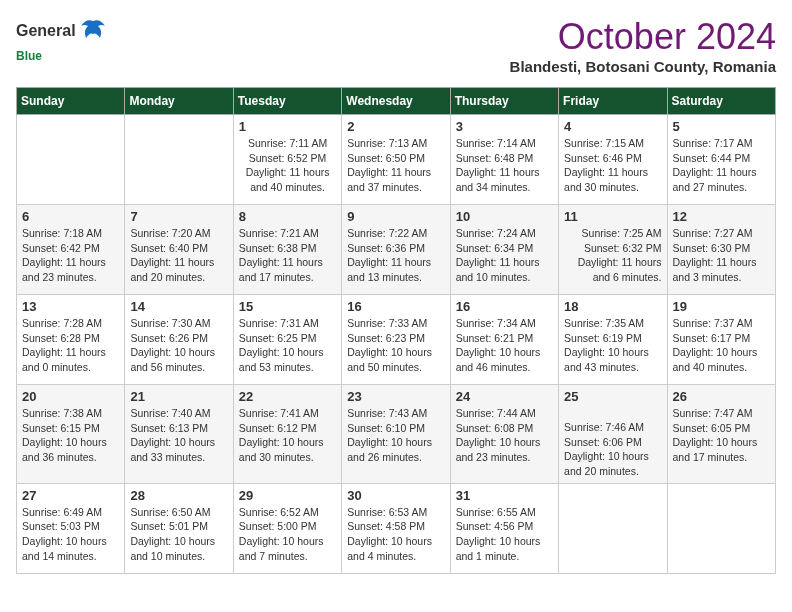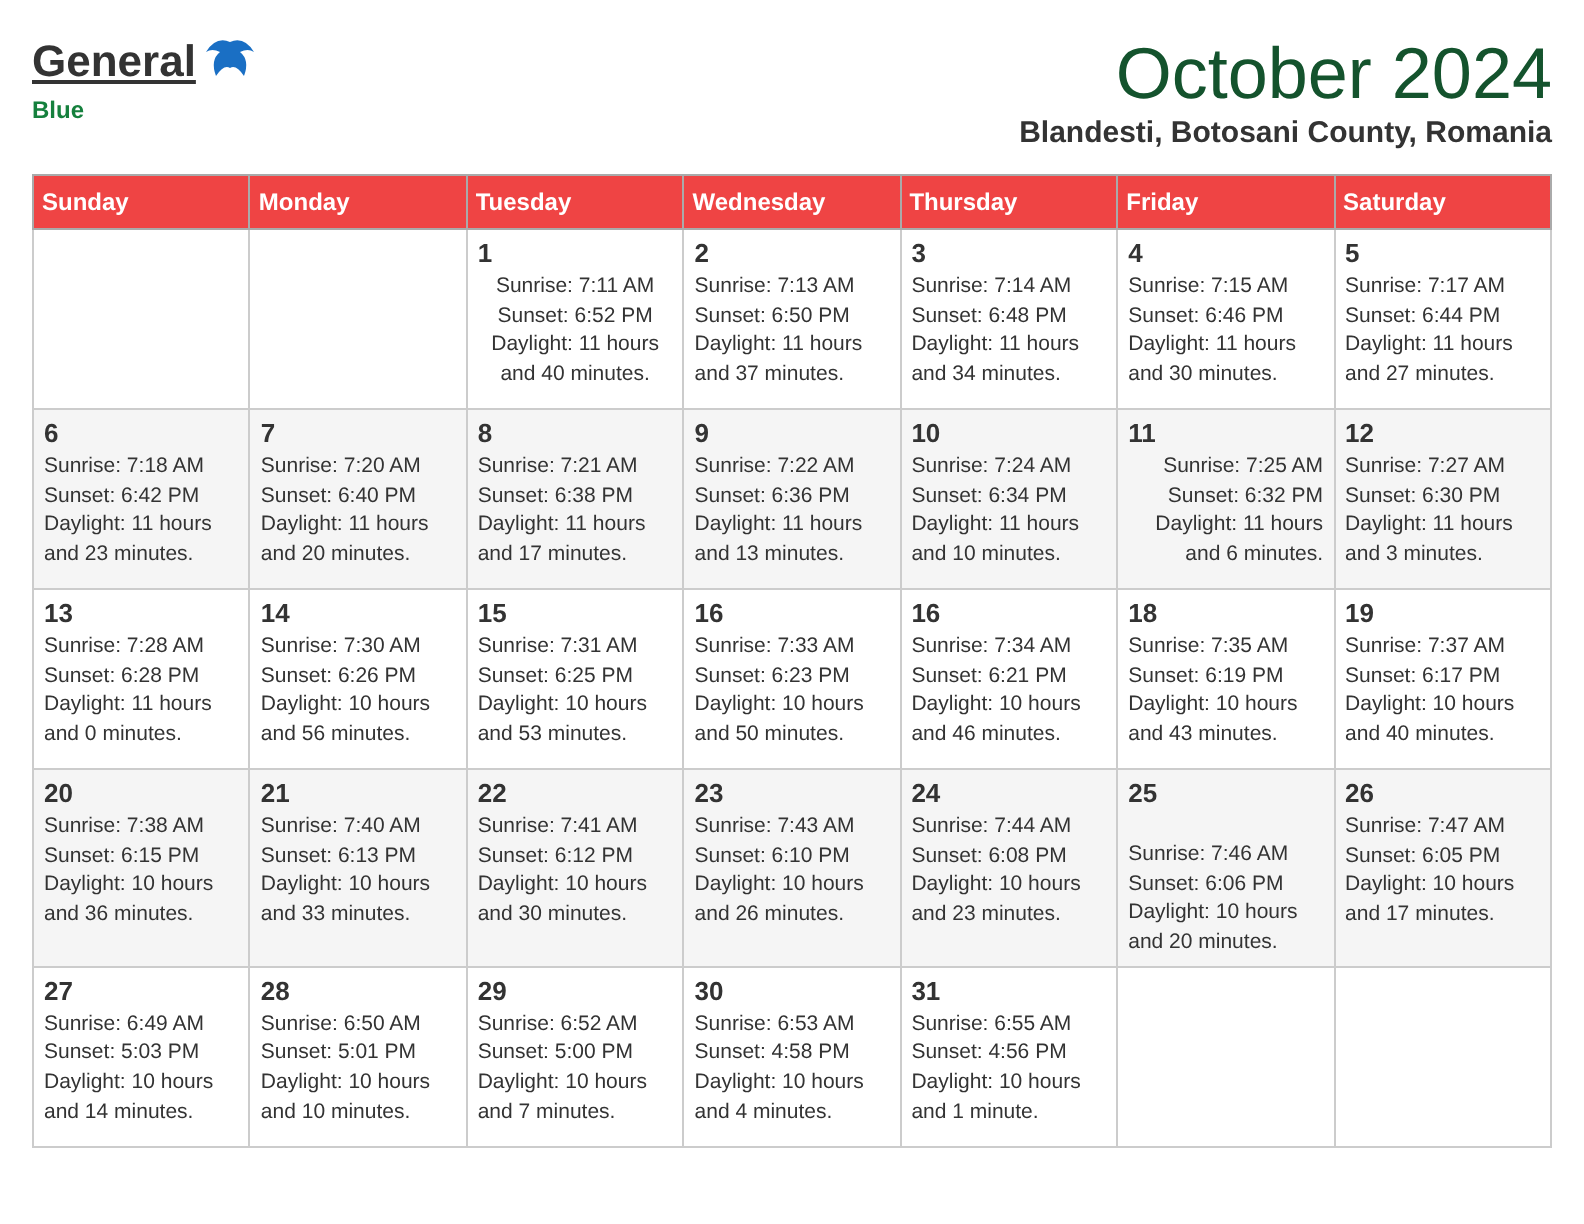--- a/index.html
+++ b/index.html
@@ -14,57 +14,56 @@
       display: flex;
       justify-content: space-between;
       align-items: flex-start;
       margin-bottom: 12px;
     }
     .logo {
       display: flex;
       align-items: center;
     }
     .logo-text-general {
-      font-size: 22px;
+      font-size: 16px;
       font-weight: bold;
       color: #333;
       line-height: 1.1;
-      text-decoration: underline;
     }
     .logo-text-blue {
       font-size: 12px;
       font-weight: bold;
       color: #15803d;
       line-height: 1.1;
     }
     .logo-icon {
       width: 30px;
       height: 30px;
       margin-left: 2px;
     }
     .title-block {
       text-align: right;
     }
     .month-title {
       font-size: 36px;
-      color: #14532d;
+      color: #701a75;
       font-weight: normal;
     }
     .subtitle {
       font-size: 15px;
       color: #333;
       font-weight: bold;
     }
     .calendar {
       width: 100%;
       border-collapse: collapse;
       font-size: 11px;
     }
     .calendar th {
-      background: #ef4444;
+      background: #14532d;
       color: #fff;
       padding: 6px 4px;
       text-align: left;
       font-size: 12px;
       font-weight: bold;
       border: 1px solid #aaa;
     }
     .calendar td {
       border: 1px solid #ccc;
       vertical-align: top;

